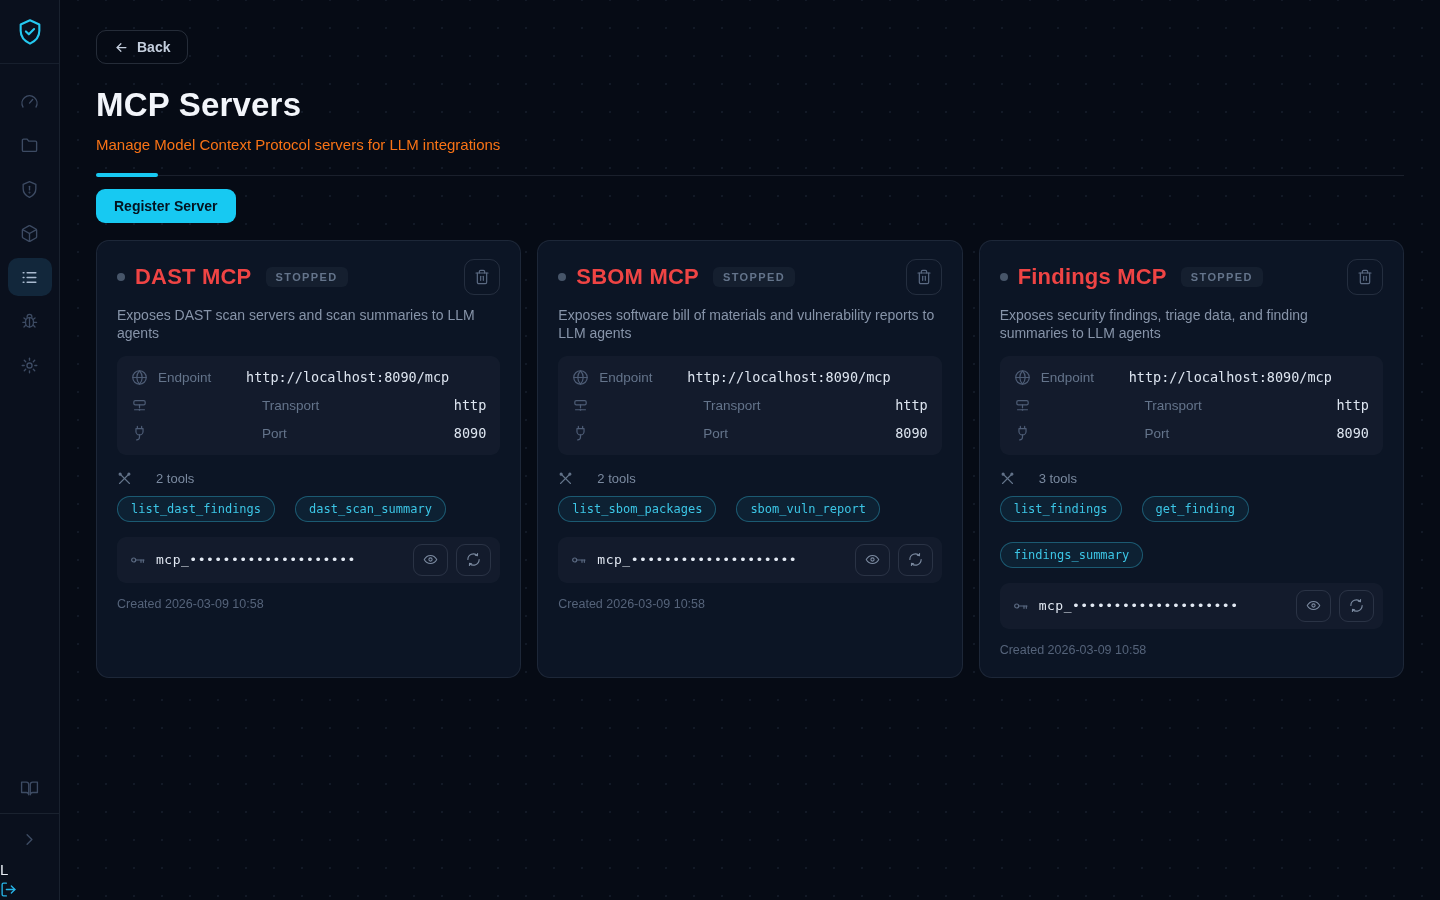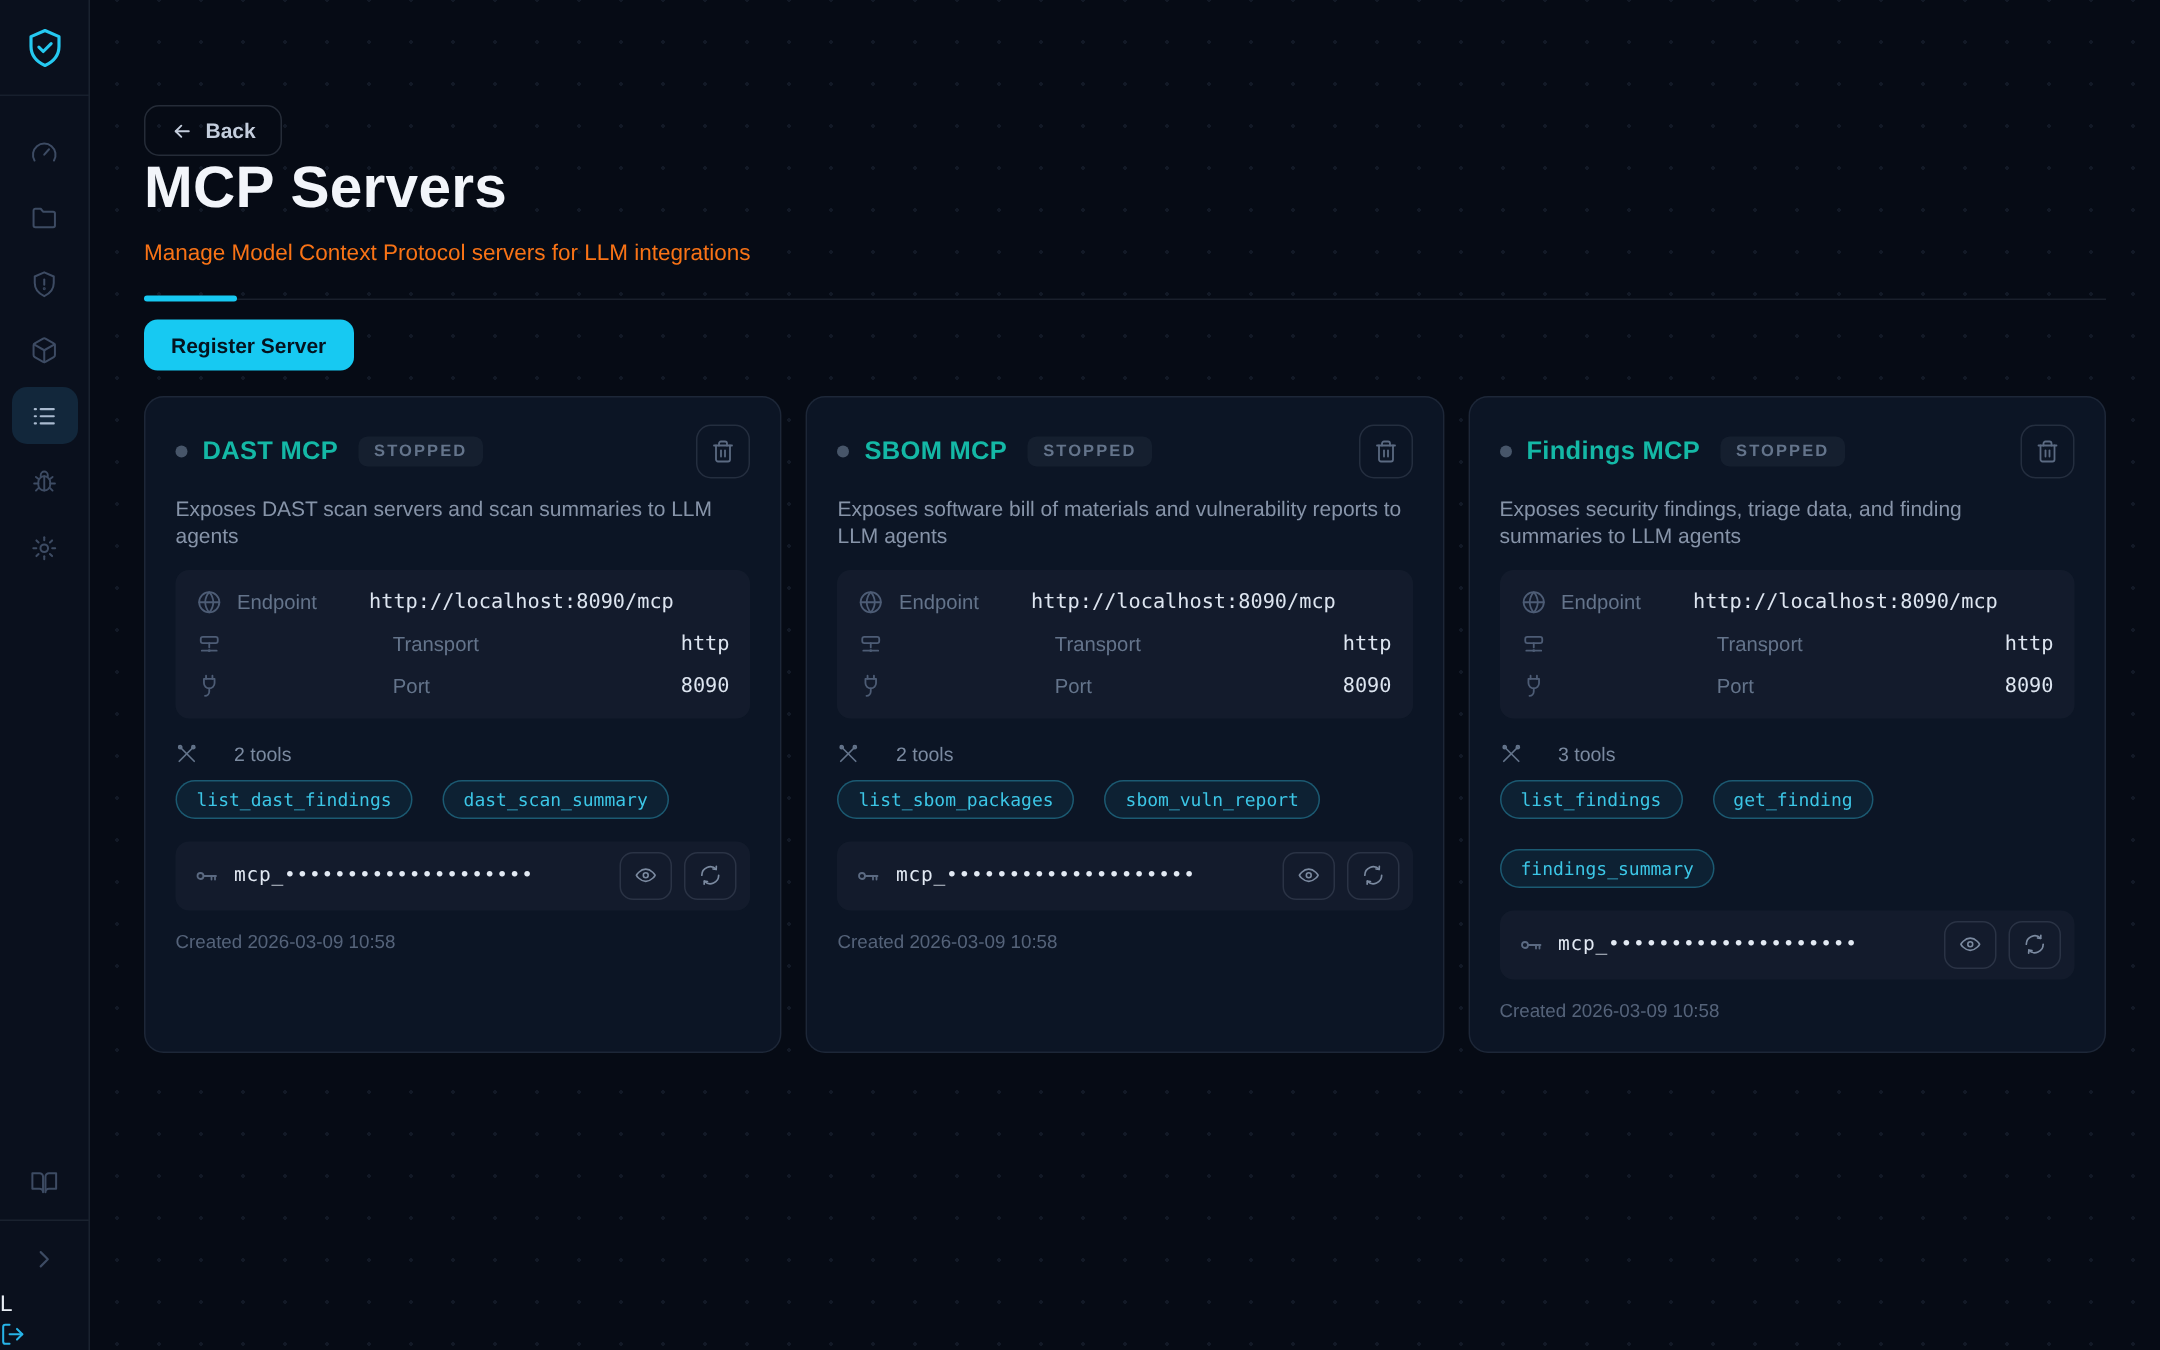--- a/index.html
+++ b/index.html
@@ -24,37 +24,37 @@
   .side-bottom { width:100%; display:flex; flex-direction:column; align-items:center; }
   .side-divider { width:100%; height:1px; background:rgba(148,163,184,0.12); margin:6px 0; }
   .side-overflow { position:absolute; left:0; bottom:2px; z-index:4; }
   .side-overflow .ltext { color:#e8edf4; font-size:15px; line-height:18px; display:block; }
   .side-overflow svg { width:17px; height:17px; color:#27b4e8; display:block; margin-top:2px; }
 
   
   .main { position:absolute; left:60px; right:0; top:0; bottom:0; padding:30px 36px; z-index:2; }
   .back-btn { display:inline-flex; align-items:center; gap:8px; padding:8px 17px; border-radius:10px;
     border:1px solid rgba(148,163,184,0.22); background:transparent; color:#c4cedd; font-size:14px; font-weight:700;
-    font-family:"Liberation Sans", sans-serif; cursor:pointer;margin-top:40px; }
+    font-family:"Liberation Sans", sans-serif; cursor:pointer; }
   .back-btn svg { width:15px; height:15px; }
-  .page-title { color:#f2f5fa; font-size:39px; font-weight:800; letter-spacing:0.2px; }
+  .page-title { margin-top:22px; color:#f2f5fa; font-size:33px; font-weight:800; letter-spacing:0.2px; }
   .page-subtitle { margin-top:12px; color:#f97316; font-size:15px; }
   .title-rule { position:relative; margin-top:20px; height:4px; }
   .title-rule .line { position:absolute; left:0; right:0; top:2px; height:1px; background:rgba(148,163,184,0.14); }
   .title-rule .accent { position:absolute; left:0; top:0; width:62px; height:4px; border-radius:2px; background:#17c9f2; }
 
   .register-btn { margin-top:12px; display:inline-block; padding:9px 18px; border:none; border-radius:9px;
     background:#17c9f2; color:#041320; font-size:14px; font-weight:700; font-family:"Liberation Sans", sans-serif; cursor:pointer; }
 
   
   .cards-grid { margin-top:17px; display:grid; grid-template-columns:repeat(3, 1fr); gap:16px; }
   .card { background:#0c1525; border:1px solid rgba(148,163,184,0.13); border-radius:13px; padding:18px 20px 20px; min-height:386px; }
   .card-head { display:flex; align-items:center; gap:10px; }
   .status-dot { width:8px; height:8px; border-radius:50%; background:#475569; flex:0 0 auto; }
-  .server-name { color:#14b8a6; font-size:17px; font-weight:700; letter-spacing:0.2px; }
+  .server-name { color:#ef4444; font-size:22px; font-weight:700; letter-spacing:0.2px; }
   .status-badge { margin-left:4px; font-size:11px; font-weight:600; letter-spacing:1.4px; color:#64748b;
     background:rgba(148,163,184,0.07); padding:4px 10px; border-radius:6px; }
   .card-head .spacer { flex:1; }
   .icon-btn { width:36px; height:36px; border-radius:10px; border:1px solid rgba(148,163,184,0.18);
     background:transparent; color:#5b6a82; display:flex; align-items:center; justify-content:center; cursor:pointer; }
   .icon-btn svg { width:16px; height:16px; }
   .card-desc { margin-top:11px; color:#8794a9; font-size:14px; line-height:1.32; padding-right:6px; }
 
   .info-panel { margin-top:13px; background:rgba(148,163,184,0.05); border-radius:9px; padding:13px 14px; }
   .info-row { display:flex; align-items:center; min-height:17px; }

